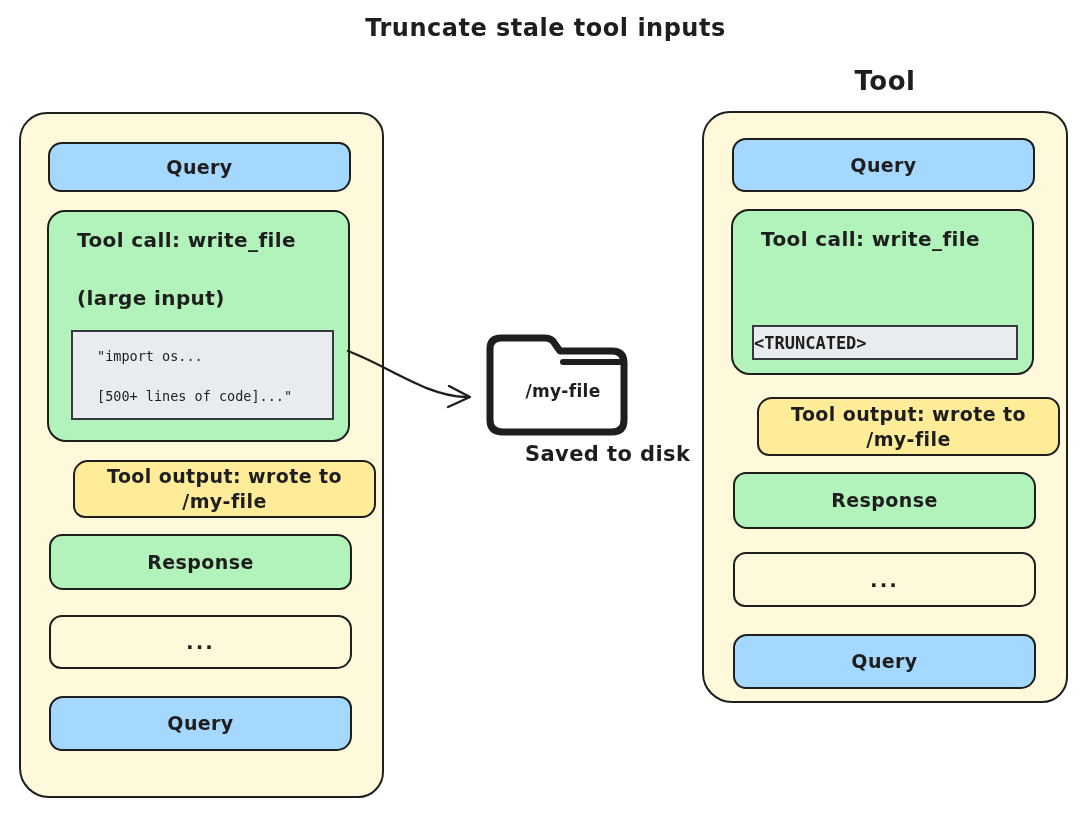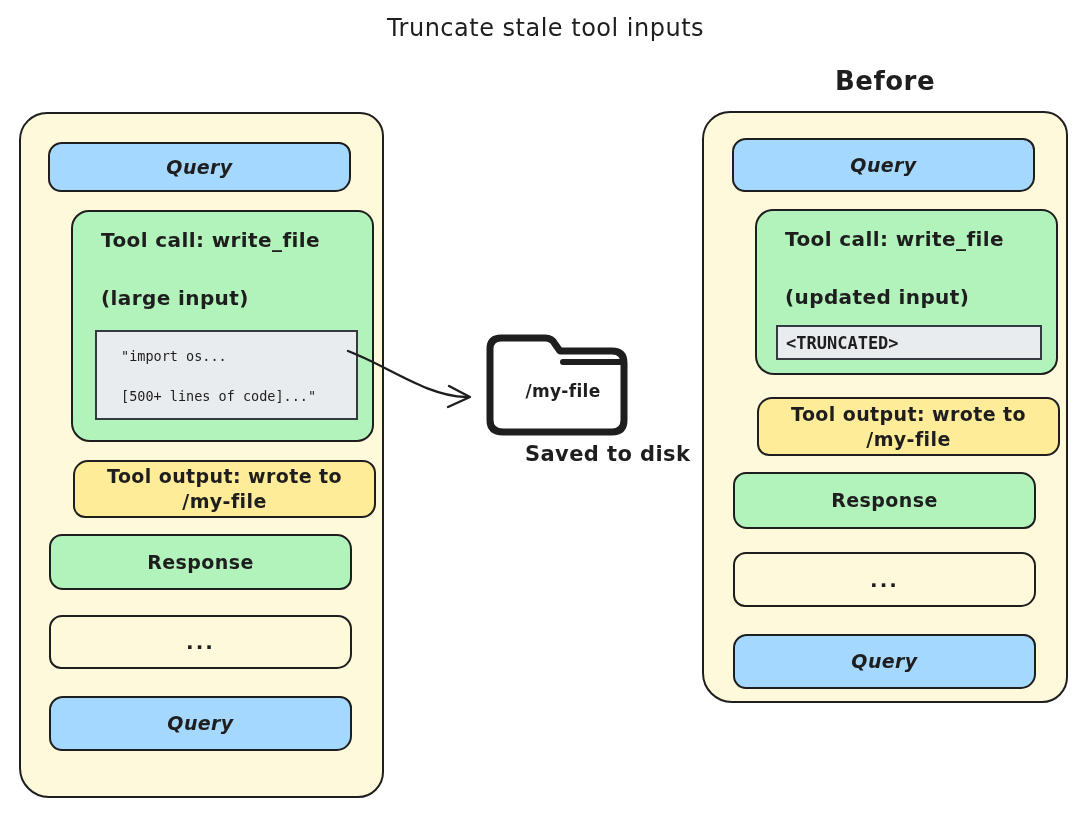--- a/index.html
+++ b/index.html
@@ -22,21 +22,21 @@
     height: 814px;
     background: #ffffff;
     overflow: hidden;
   }
   .diagram-title {
     position: absolute;
     left: 0; top: 14px;
     width: 1091px;
     text-align: center;
     font-size: 24px;
-    font-weight: 400;
+    font-weight: 700;
     letter-spacing: 0.5px;
   }
   .panel-heading {
     position: absolute;
     top: 66px;
     text-align: center;
     font-size: 26px;
     font-weight: 600;
     letter-spacing: 0.5px;
   }
@@ -57,31 +57,30 @@
     border: 2.3px solid var(--stroke);
     display: flex;
     align-items: center;
     justify-content: center;
     text-align: center;
     font-size: 19px;
     font-weight: 600;
     letter-spacing: 0.4px;
     line-height: 1.3;
   }
-  .blk-query   { background: var(--query-fill);   border-radius: 14px 12px 15px 13px; font-style: italic; }
+  .blk-query   { background: var(--query-fill);   border-radius: 14px 12px 15px 13px; }
   .blk-green   { background: var(--tool-call-fill); border-radius: 13px 15px 12px 14px; }
   .blk-yellow  { background: var(--tool-output-fill); border-radius: 15px 13px 14px 12px; margin-left: 24px; }
   .blk-plain   { background: var(--panel-fill);   border-radius: 13px 14px 15px 12px; }
 
   .toolcall {
     position: absolute;
     background: var(--tool-call-fill);
     border: 2.3px solid var(--stroke);
     border-radius: 18px 16px 17px 19px;
-    margin-left: 24px;
   }
   .toolcall .tc-title, .toolcall .tc-subtitle {
     position: absolute;
     left: 28px;
     font-size: 20px;
     font-weight: 600;
     letter-spacing: 0.4px;
     white-space: nowrap;
   }
   .toolcall .tc-title { top: 16px; }
@@ -98,21 +97,21 @@
 
   .truncbox {
     position: absolute;
     background: var(--code-fill);
     border: 2px solid #343a40;
     display: flex;
     align-items: center;
     font-family: "DejaVu Sans Mono", "Liberation Mono", monospace;
     font-size: 17px;
     font-weight: 600;
-    padding-left: 8px;
+    padding-left: 0;
   }
 
   .wrap-narrow { display: block; max-width: 245px; margin: 0 auto; }
 
   .arrow-layer {
     position: absolute;
     left: 0; top: 0;
     width: 1091px; height: 814px;
     pointer-events: none;
   }
@@ -143,21 +142,21 @@
   }
   .ellipsis-text { font-size: 20px; letter-spacing: 2px; font-weight: 700; }
 </style>
 </head>
 <body>
 
 <div class="canvas">
 
   <div class="diagram-title">Truncate stale tool inputs</div>
 
-  <div class="panel-heading heading-after">Before</div>
+  <div class="panel-heading heading-after">Tool</div>
 
   <div class="panel panel-before">
     <div class="block blk-query" style="left:27px; top:28px; width:303px; height:50px;">
       <span>Query</span>
     </div>
 
     <div class="toolcall" style="left:26px; top:96px; width:303px; height:232px;">
       <div class="tc-title">Tool call: write_file</div>
       <div class="tc-subtitle">(large input)</div>
       <div class="codebox" style="left:22px; top:118px; width:263px; height:90px;">
@@ -183,21 +182,20 @@
     </div>
   </div>
 
   <div class="panel panel-after">
     <div class="block blk-query" style="left:28px; top:25px; width:303px; height:54px;">
       <span>Query</span>
     </div>
 
     <div class="toolcall" style="left:27px; top:96px; width:303px; height:166px;">
       <div class="tc-title">Tool call: write_file</div>
-      <div class="tc-subtitle">(updated input)</div>
       <div class="truncbox" style="left:19px; top:114px; width:266px; height:35px;">
         <span>&lt;TRUNCATED&gt;</span>
       </div>
     </div>
 
     <div class="block blk-yellow" style="left:29px; top:284px; width:303px; height:59px;">
       <span class="wrap-narrow">Tool output: wrote to /my-file</span>
     </div>
 
     <div class="block blk-green" style="left:29px; top:359px; width:303px; height:57px;">

